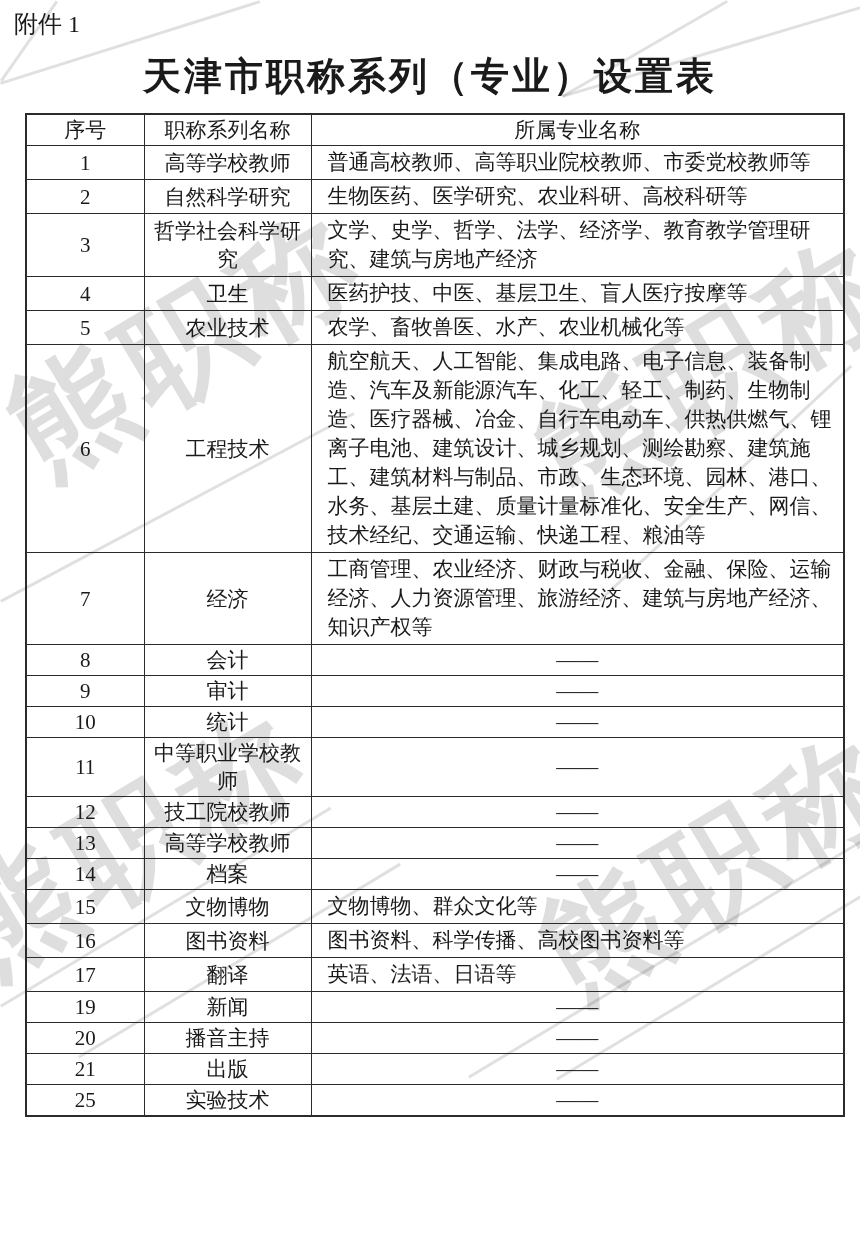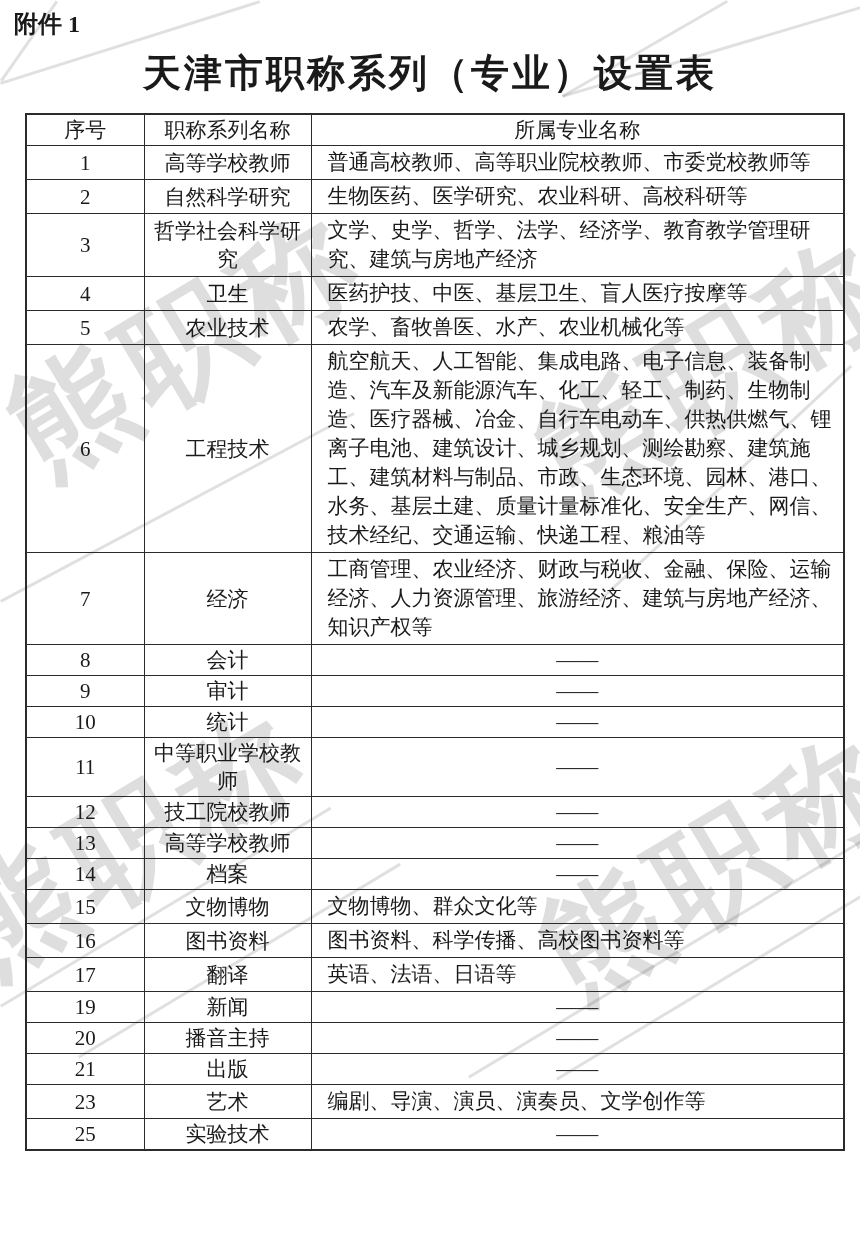--- a/index.html
+++ b/index.html
@@ -17,25 +17,25 @@
     color:rgba(0,0,0,0.13);
     transform:rotate(-31deg);
   }
   .wline{
     position:absolute;height:3px;background:rgba(0,0,0,0.12);
     transform-origin:0 0;
   }
   
   .content{position:relative;z-index:1;}
   .attachment{
-    margin:8px 0 0 14px;font-size:24px;line-height:32px;font-weight:700;
+    margin:8px 0 0 14px;font-size:24px;line-height:32px;font-weight:400;
   }
   .page-title{
     margin:12px 0 13px 0;text-align:center;
-    font-family:Liberation Mono, monospace;
+    font-family:Liberation Serif, serif;
     font-weight:700;font-size:38px;line-height:48px;letter-spacing:3px;
   }
   table.titles{
     border-collapse:collapse;table-layout:fixed;
     margin-left:25px;width:818px;
     border:2px solid #2b2b2b;
     font-size:21px;
   }
   table.titles col.c1{width:118px;}
   table.titles col.c2{width:167px;}
@@ -185,25 +185,20 @@
           <td>20</td>
           <td>播音主持</td>
           <td class="dash">——</td>
         </tr>
       <tr>
           <td>21</td>
           <td>出版</td>
           <td class="dash">——</td>
         </tr>
       <tr>
-          <td>23</td>
-          <td>艺术</td>
-          <td class="majors">编剧、导演、演员、演奏员、文学创作等</td>
-        </tr>
-      <tr>
           <td>25</td>
           <td>实验技术</td>
           <td class="dash">——</td>
         </tr>
 
     </tbody>
   </table>
 </div>
 
 </body></html>

